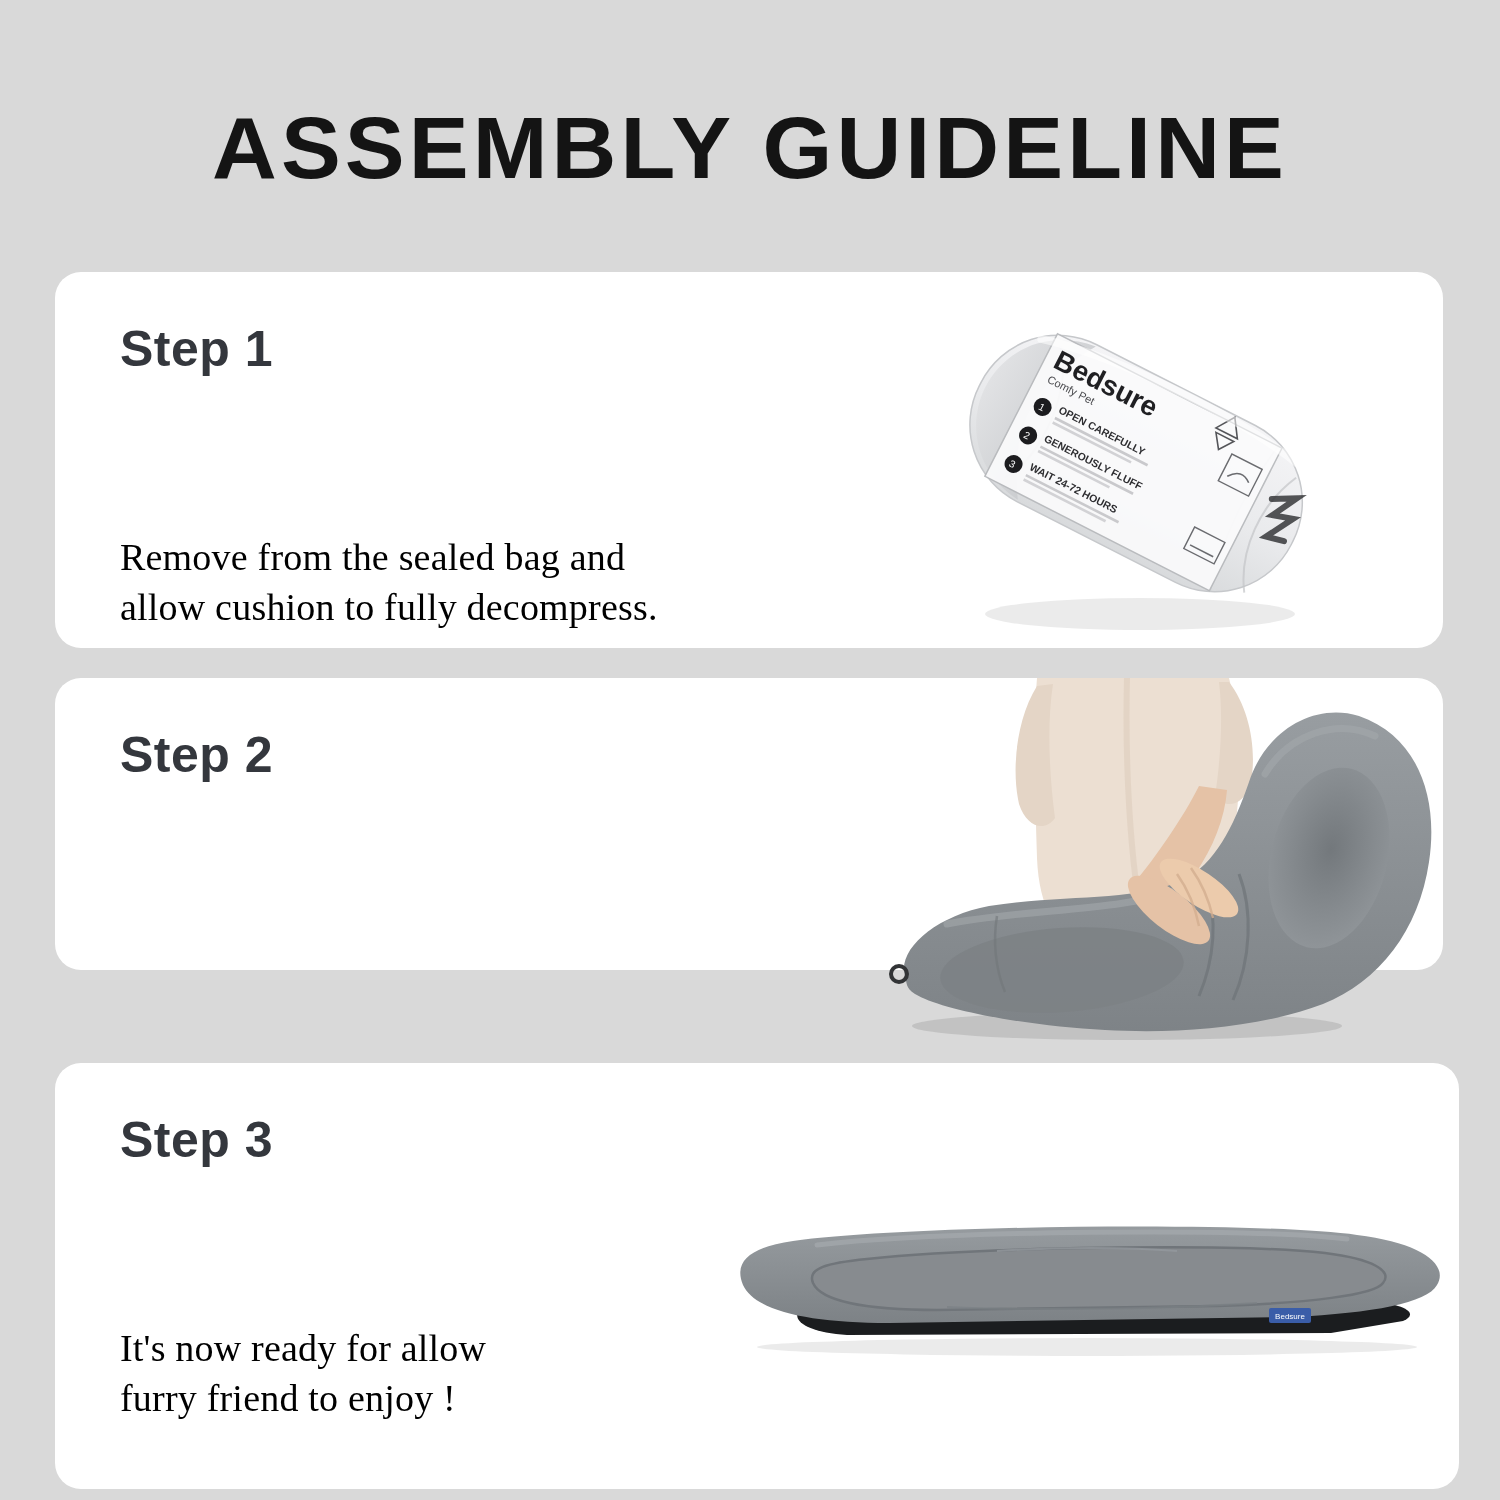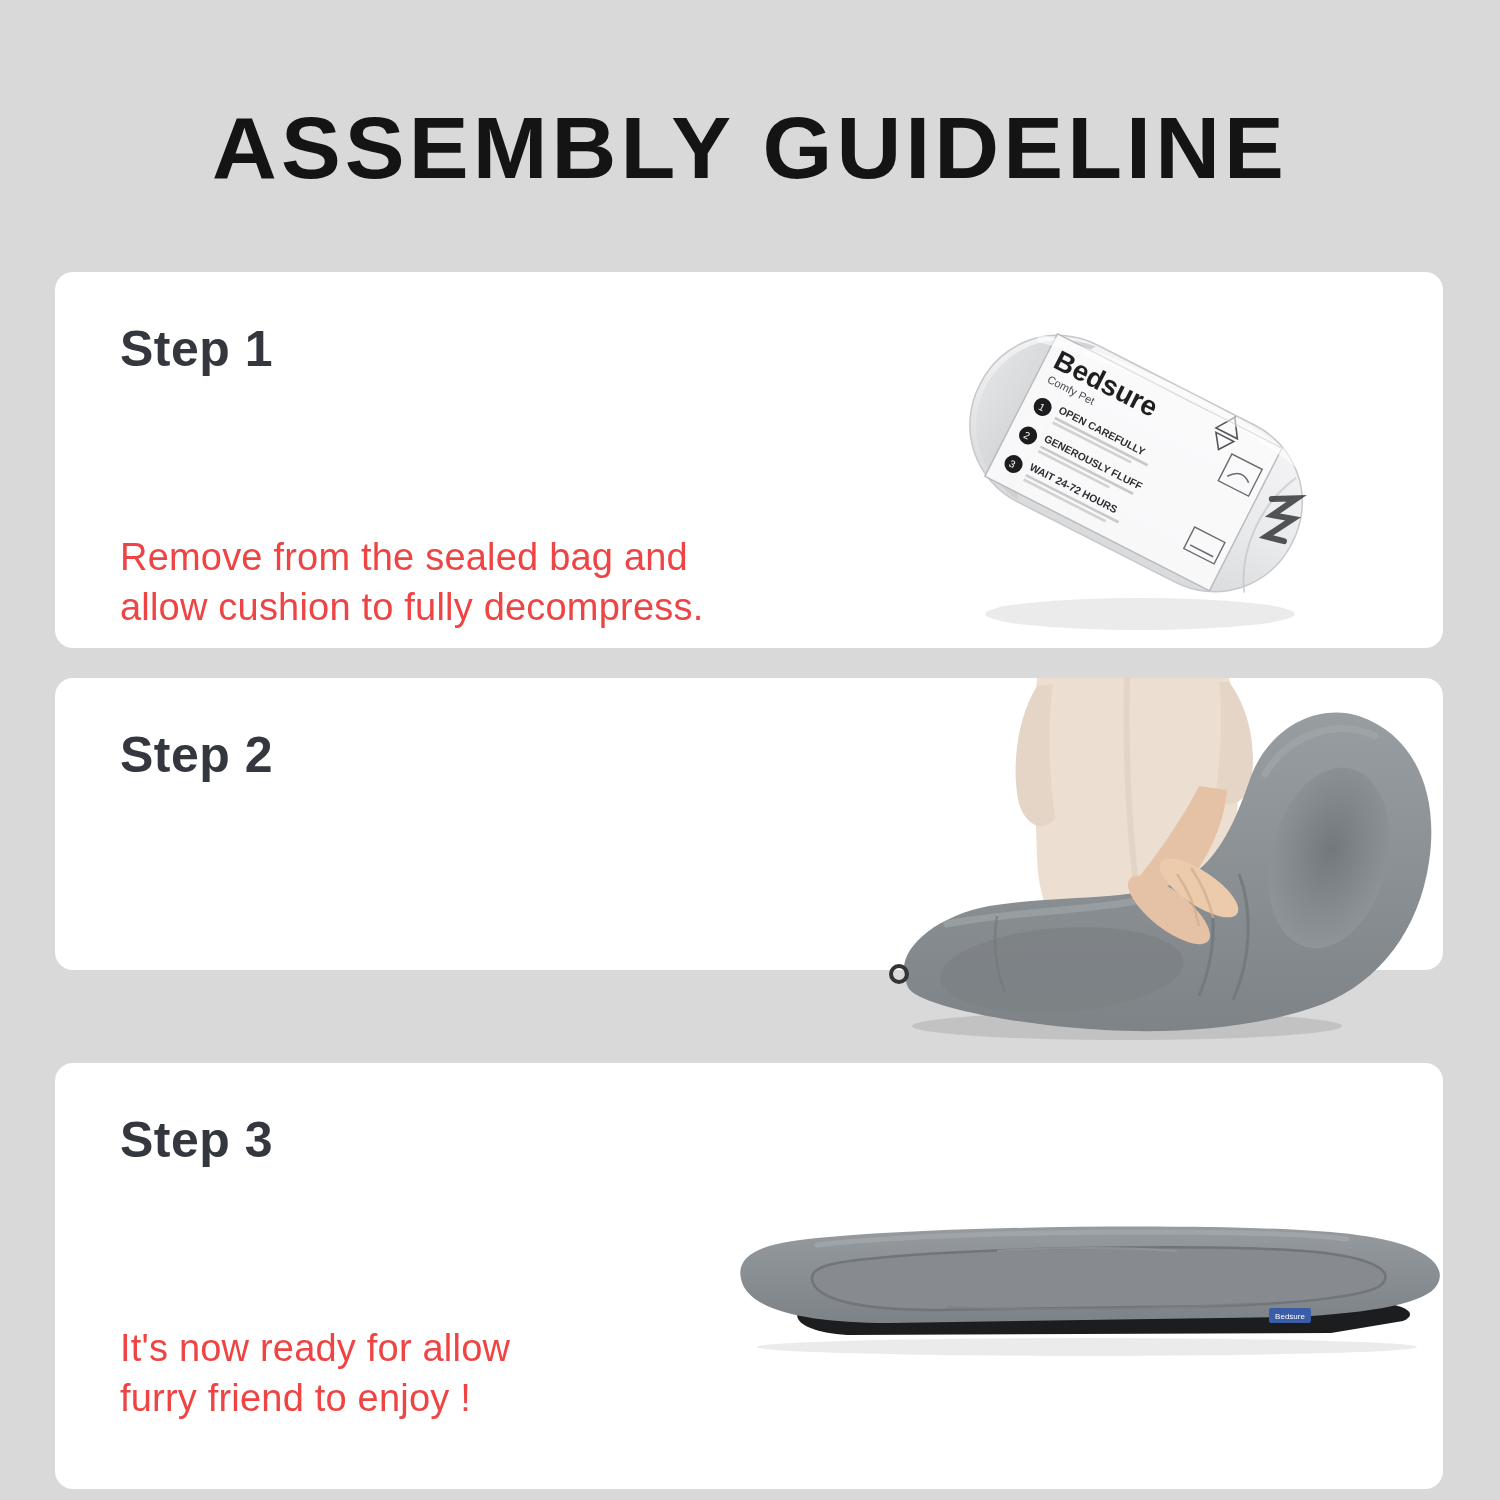--- a/index.html
+++ b/index.html
@@ -14,36 +14,37 @@
   .page-title {
     position: absolute; top: 104px; left: 0; width: 1500px;
     margin: 0; text-align: center;
     font-size: 88px; font-weight: 700; letter-spacing: 4px;
     color: #141414; line-height: 1;
     transform: scaleX(1.02);
   }
 
   .card {
     position: absolute; left: 55px; width: 1388px;
-    background: #ffffff; border-radius: 18px;
+    background: #ffffff; border-radius: 26px;
   }
   .card-1 { top: 272px; height: 376px; }
   .card-2 { top: 678px; height: 292px; }
-  .card-3 { top: 1063px; height: 426px; }
+  .card-3 { top: 1063px; height: 426px; padding-left: 16px; }
 
   .step-heading {
     position: absolute; top: 48px; left: 65px;
     font-size: 50px; font-weight: 600; color: #34373d;
     letter-spacing: 0.5px;
   }
   .step-desc {
     position: absolute; top: 260px; left: 65px;
-    font-size: 38px; font-weight: 400; color: #ef4444;
+    font-size: 38px; font-weight: 400; color: #000000;
     line-height: 50px; letter-spacing: 0.2px;
     white-space: pre-line;
+    font-family: Liberation Serif, serif;
   }
 
   .illus { position: absolute; display: block; }
   .illus-1 { top: 12px;  left: 900px;  width: 365px; height: 360px; }
   .illus-2 { top: 0px;   left: 822px;  width: 566px; height: 379px; }
   .illus-3 { top: 148px; left: 642px;  width: 762px; height: 160px; }
 
   .pkg-brand { font-family: "Liberation Sans", sans-serif; font-weight: 700; }
   .pkg-small { font-family: "Liberation Sans", sans-serif; }
 </style>

